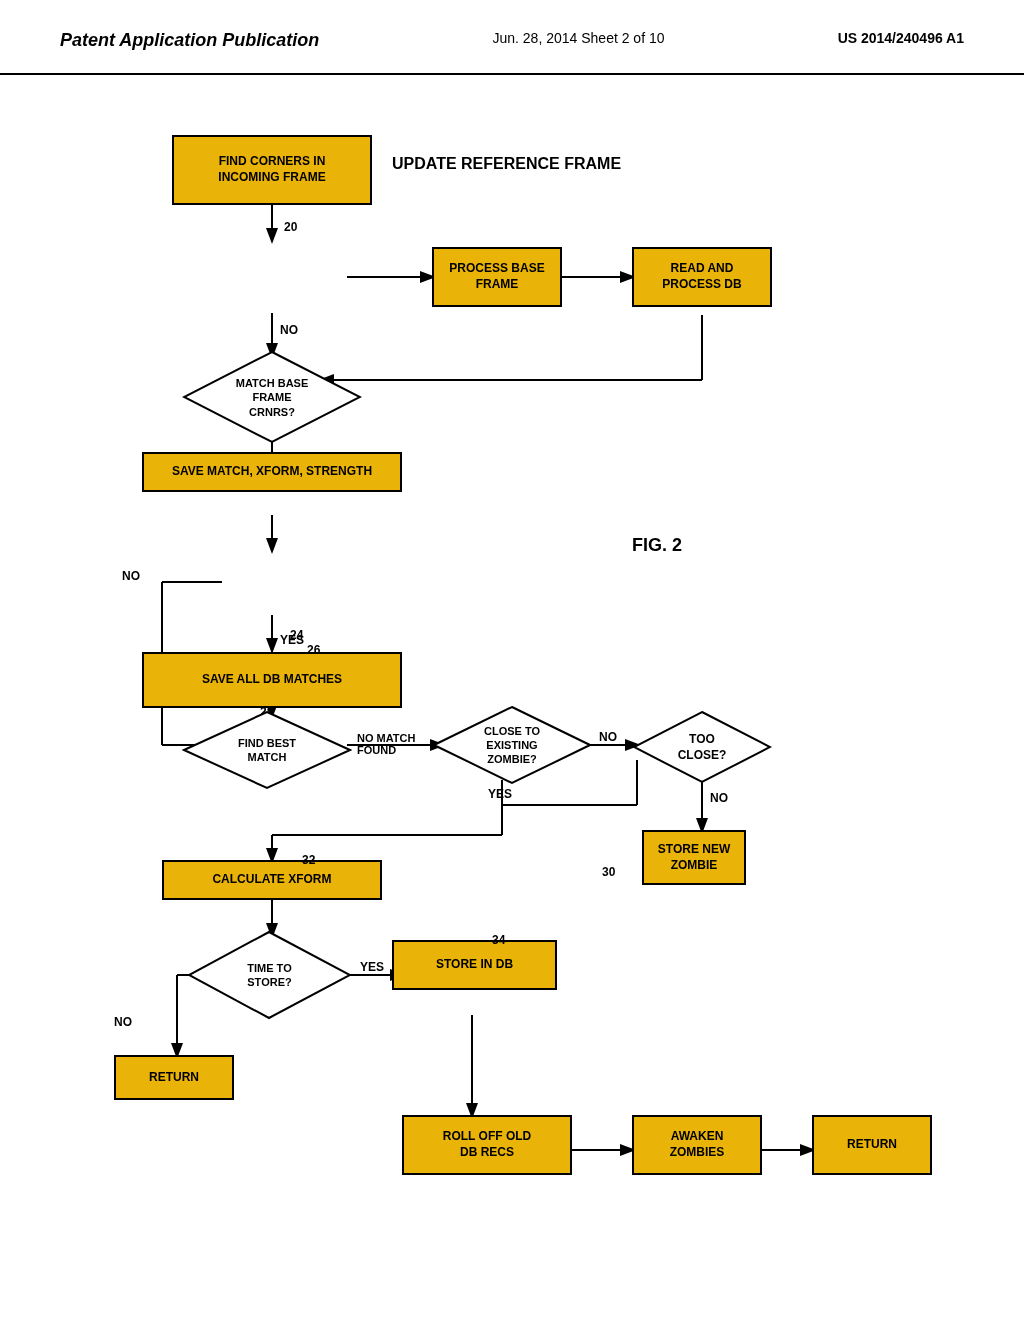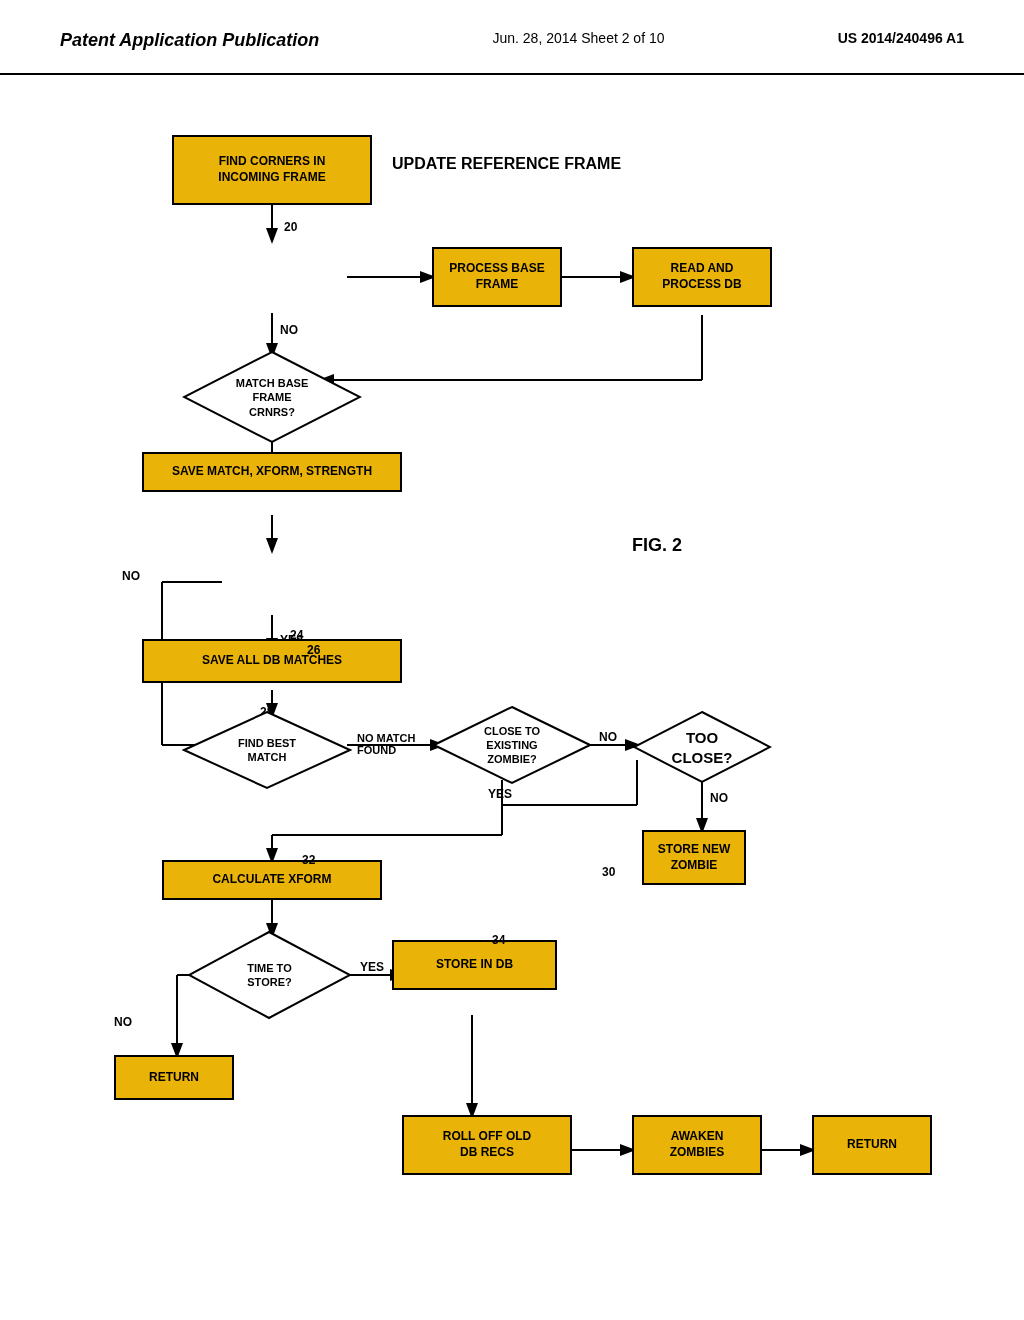--- a/index.html
+++ b/index.html
@@ -224,21 +224,21 @@
     <div class="fc-label" style="left:228px; top:553px;">
       <span>24</span>
     </div>
 
     <div class="fc-label" style="left:218px; top:558px;">
       <span>YES</span>
     </div>
 
     <div class="fc-label" style="left:60px; top:494px; font-size:12px; font-weight:bold;">NO</div>
 
-    <div class="fc-box" style="left:80px; top:564px; width:260px; height:44px;">
+    <div class="fc-box" style="left:80px; top:577px; width:260px; height:56px;">
       <span>SAVE ALL  DB MATCHES</span>
     </div>
 
     <div class="fc-label" style="left:245px; top:568px;">
       <span>26</span>
     </div>
 
     <div class="fc-label" style="left:198px; top:630px;">
       <span>28</span>
     </div>
@@ -264,21 +264,21 @@
 EXISTING
 ZOMBIE?</div>
     </div>
 
     <div class="fc-label" style="left:537px; top:655px;">NO</div>
 
     <div class="fc-diamond" style="left:570px; top:635px; width:140px; height:75px;">
       <svg viewBox="0 0 140 75" xmlns="http://www.w3.org/2000/svg">
         <polygon points="70,2 138,37 70,72 2,37" fill="#fff" stroke="#000" stroke-width="2"></polygon>
       </svg>
-      <div class="diamond-text" style="white-space:pre-line; font-size:15px;">TOO
+      <div class="diamond-text" style="white-space:pre-line; font-size:12px;">TOO
 CLOSE?</div>
     </div>
 
     <div class="fc-label" style="left:648px; top:716px;">
       <span>NO</span>
     </div>
 
     <div class="fc-box" style="left:580px; top:755px; width:104px; height:55px;">
       <span style="white-space:pre-line;">STORE NEW
 ZOMBIE</span>

